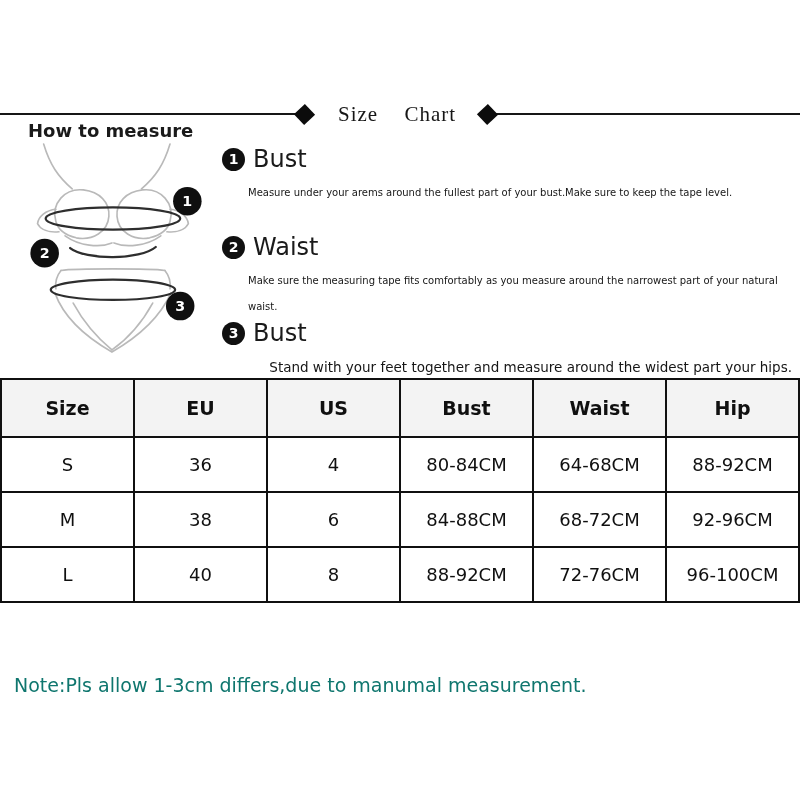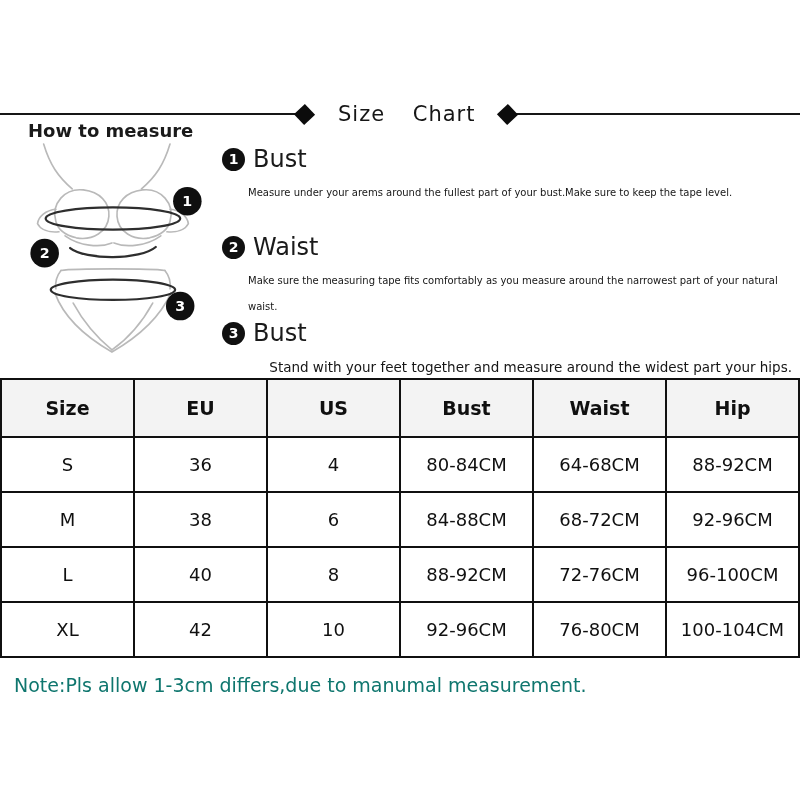--- a/index.html
+++ b/index.html
@@ -3,21 +3,21 @@
 <meta charset="utf-8">
 <style>
   html,body { margin:0; padding:0; background:#fff; }
   .page {
     position:relative; width:800px; height:800px; background:#ffffff;
     font-family:"DejaVu Sans","Liberation Sans",sans-serif; color:#141414;
     overflow:hidden;
   }
 
   
-  .title-row { position:absolute; top:101px; left:0; width:800px; height:26px; display:flex; align-items:center; }
+  .title-row { position:absolute; top:101px; left:0; width:800px; height:26px; display:flex; align-items:center;font-family:Liberation Serif, serif; }
   .rule { border-top:2px solid #161616; height:0; }
   .rule-left  { width:297px; }
   .rule-right { flex:1; }
   .diamond { width:15px; height:15px; background:#0c0c0c; transform:rotate(47deg); flex:0 0 auto; }
   .page-title {
     font-size:21px; font-weight:500; letter-spacing:1px; word-spacing:20px;
     margin:0 24px 0 26px; white-space:nowrap; color:#161616;
   }
 
   
@@ -162,26 +162,18 @@
         <td>92-96CM</td>
       </tr>
       <tr>
         <td>L</td>
         <td>40</td>
         <td>8</td>
         <td>88-92CM</td>
         <td>72-76CM</td>
         <td>96-100CM</td>
       </tr>
-      <tr>
-        <td>XL</td>
-        <td>42</td>
-        <td>10</td>
-        <td>92-96CM</td>
-        <td>76-80CM</td>
-        <td>100-104CM</td>
-      </tr>
     </tbody>
   </table>
 
   <div class="note">Note:Pls allow 1-3cm differs,due to manumal measurement.</div>
 
 </div>
 
 </body></html>

